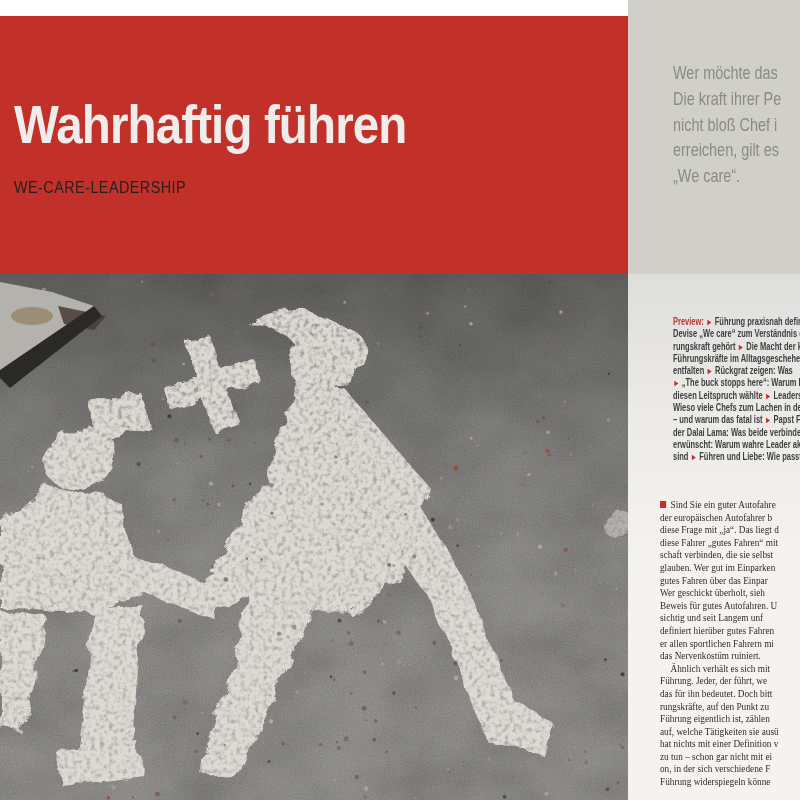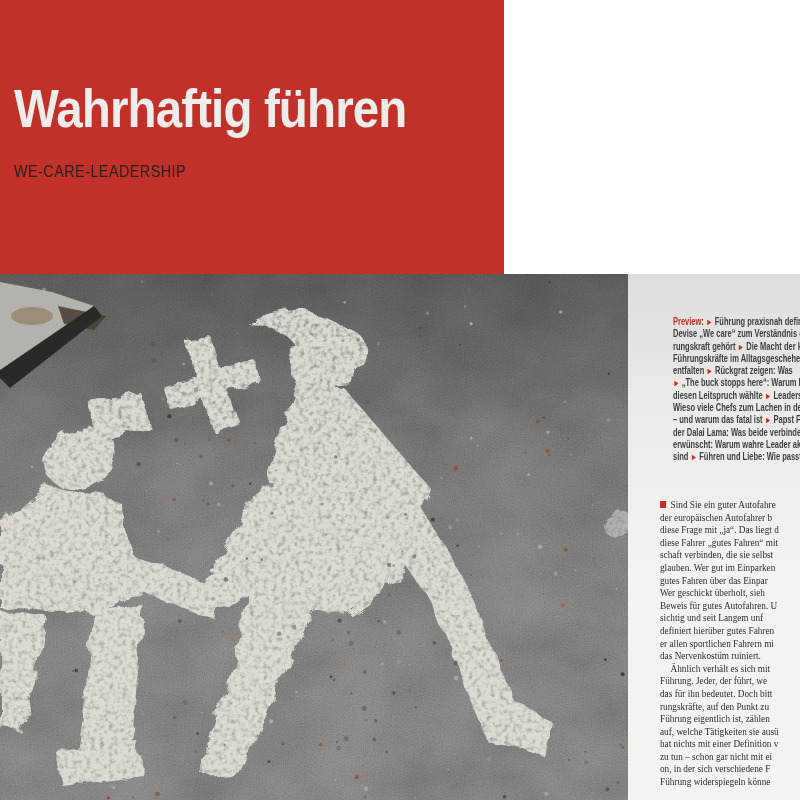--- a/index.html
+++ b/index.html
@@ -1,20 +1,20 @@
 <!DOCTYPE html>
 <html style="--accent: #c1312a; --title-col: #efedeb; --sub-col: #27211e; --intro-bg: #d0cfc9; --intro-tx: #8b8a84; --col-bg1: #dededd; --col-bg2: #f5f3f0; --prev-tx: #3e3e3e; --art-tx: #2f2b2d; --asphalt: #56534e; --paint: #e2dfd8;"><head>
 <meta charset="utf-8">
 <style>
   html,body{margin:0;padding:0;background:#ffffff;}
   .page{position:relative;width:800px;height:800px;overflow:hidden;background:#fff;
         font-family:"Liberation Sans",sans-serif;}
 
   
-  .red-banner{position:absolute;left:0;top:0;width:504px;height:274px;background:var(--accent);}
+  .red-banner{position:absolute;left:0;top:16px;width:628px;height:274px;background:var(--accent);}
   .page-title{position:absolute;left:14px;top:81px;margin:0;font-size:54px;font-weight:bold;
         color:var(--title-col);letter-spacing:-1px;transform:scaleX(.88);transform-origin:left top;
         white-space:nowrap;line-height:1;}
   .page-subtitle{position:absolute;left:14px;top:163px;font-size:16px;color:var(--sub-col);
         letter-spacing:.5px;transform:scaleX(.9);transform-origin:left top;white-space:nowrap;}
 
   
   .gray-box{position:absolute;left:628px;top:0;width:172px;height:274px;background:var(--intro-bg);overflow:hidden;}
   .intro-lines{position:absolute;left:45px;top:60px;transform:scaleX(.78);transform-origin:left top;}
   .intro-lines .line{font-size:18.5px;line-height:25.8px;color:var(--intro-tx);white-space:nowrap;}
@@ -39,20 +39,29 @@
 </head>
 <body>
 
 <div class="page">
 
   <div class="red-banner">
     <h1 class="page-title">Wahrhaftig führen</h1>
     <div class="page-subtitle">WE-CARE-LEADERSHIP</div>
   </div>
 
+  <div class="gray-box">
+    <div class="intro-lines" id="introLines">
+        <div class="line">Wer möchte das</div>
+        <div class="line">Die kraft ihrer Pe</div>
+        <div class="line">nicht bloß Chef i</div>
+        <div class="line">erreichen, gilt es</div>
+        <div class="line">„We care“.</div>
+      </div>
+  </div>
 
   <div class="photo">
     <svg width="628" height="526" viewBox="0 0 628 526" preserveAspectRatio="none">
       <defs>
         <filter id="grainFine" x="0%" y="0%" width="100%" height="100%">
           <feTurbulence type="fractalNoise" baseFrequency="0.9" numOctaves="2" seed="11" stitchTiles="stitch"></feTurbulence>
           <feColorMatrix type="saturate" values="0"></feColorMatrix>
           <feComponentTransfer>
               <feFuncA type="linear" slope="0" intercept="1"></feFuncA>
             </feComponentTransfer>

